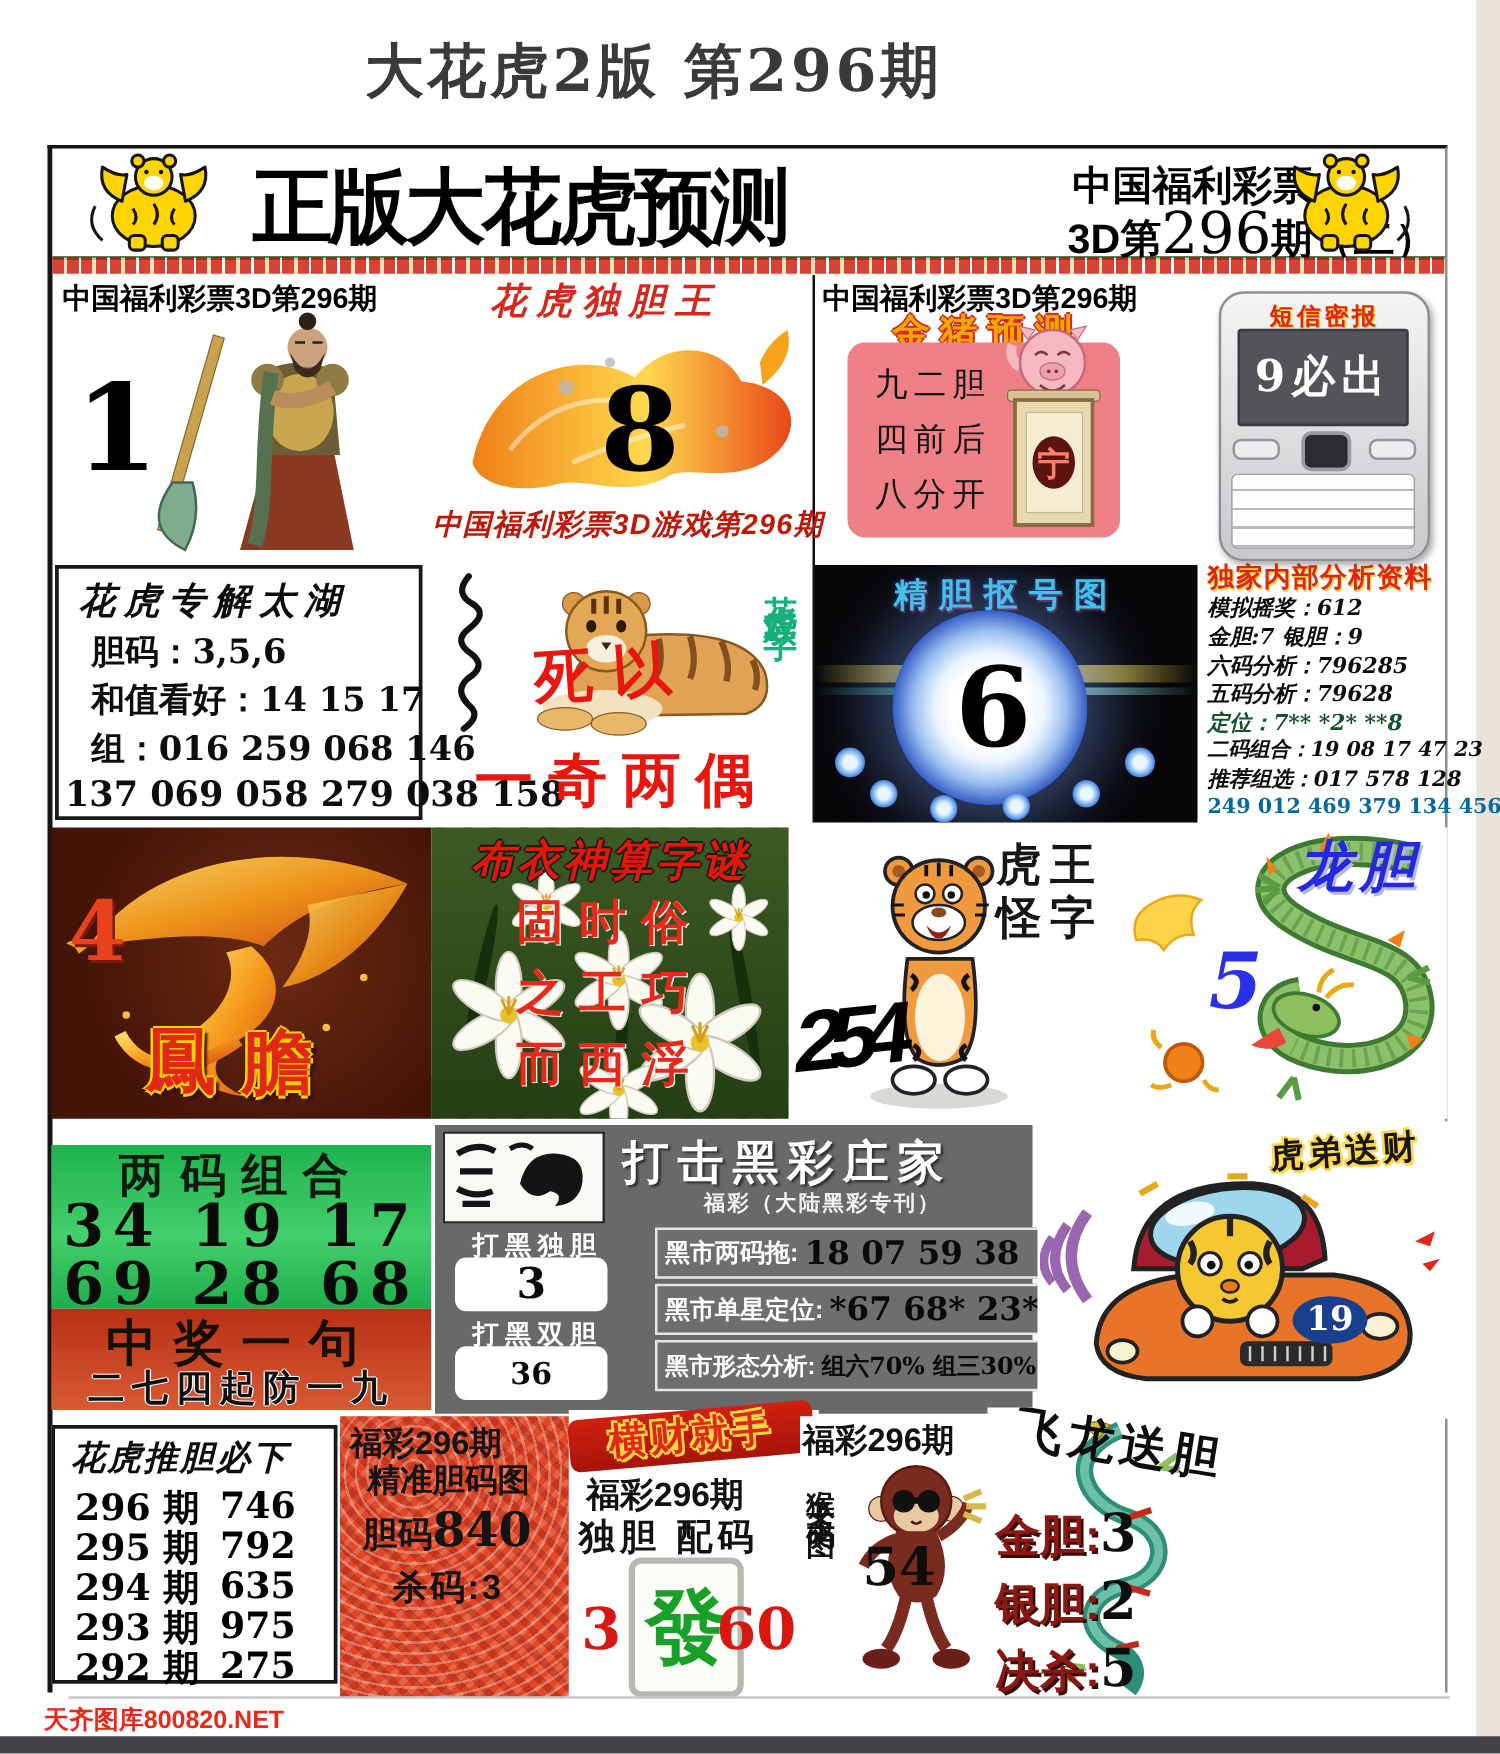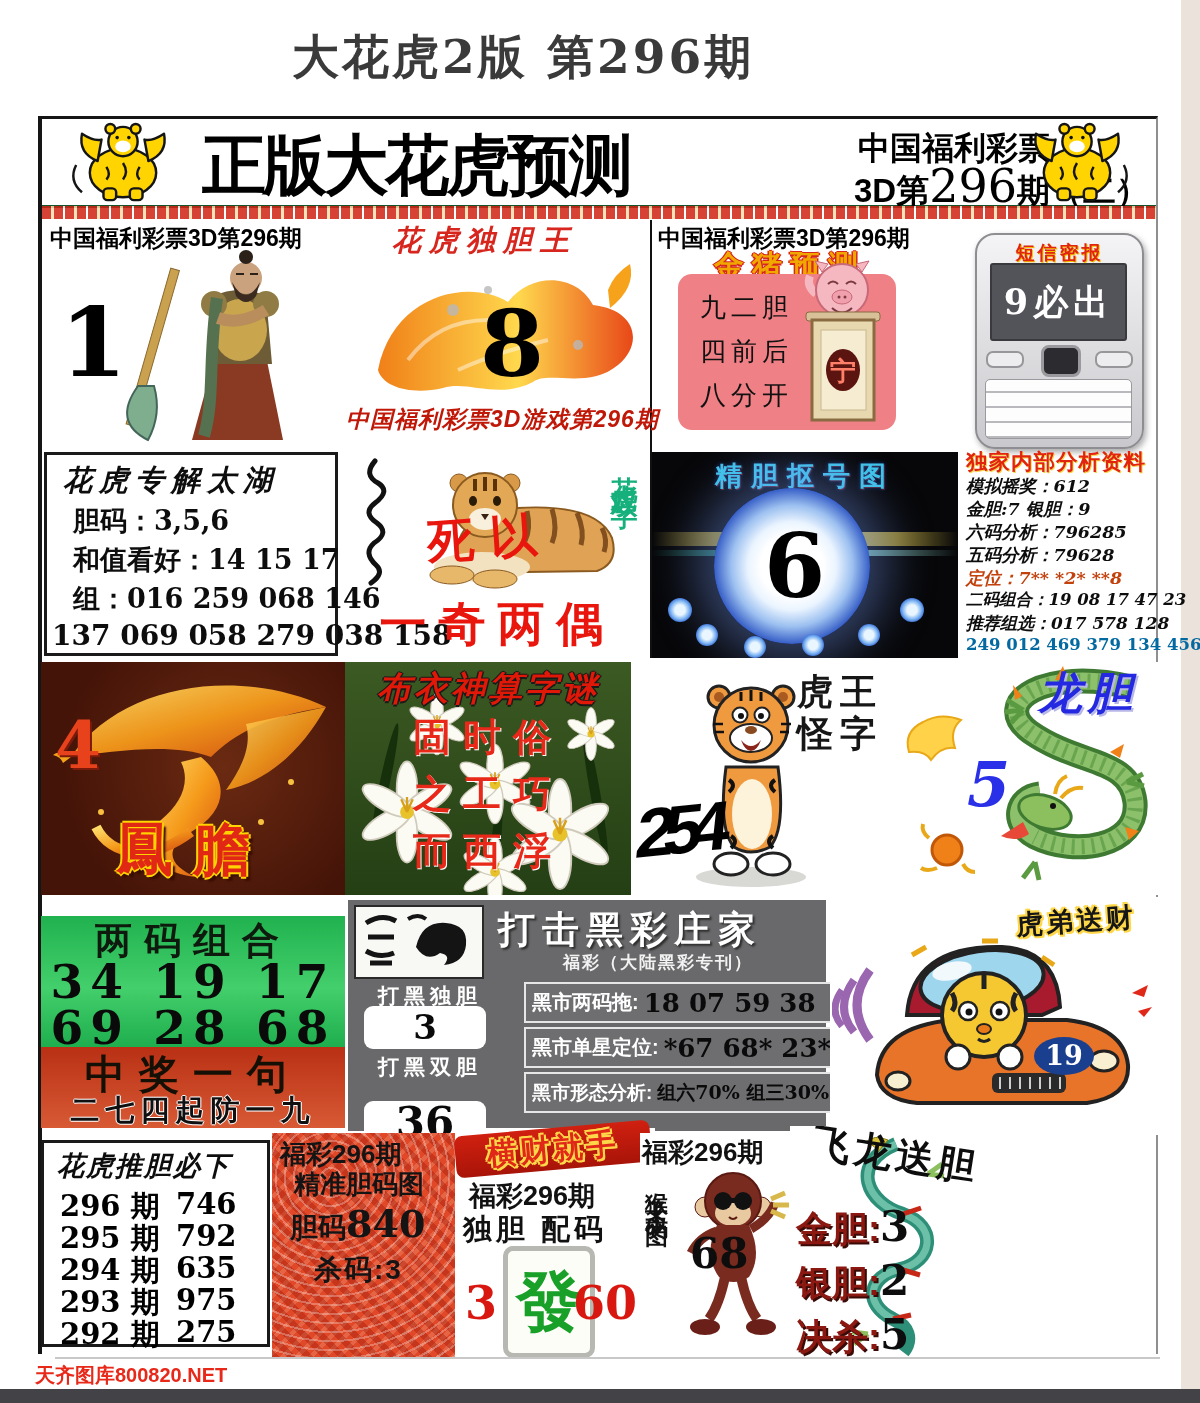--- a/index.html
+++ b/index.html
@@ -183,21 +183,21 @@
     <div class="abs led" style="left:248px;top:146px;width:24px;height:24px;"></div>
     <div class="abs serif b" style="left:112px;top:62px;font-size:88px;color:#000;">6</div>
   </div>
 
   <div class="abs b nw" style="left:966px;top:447px;font-size:21.5px;color:#e02410;letter-spacing:1px;text-shadow:1px 1px 0 #f9d64a;">独家内部分析资料</div>
   <div class="abs" style="left:966px;top:474px;width:196px;">
     <div class="serif b nw" style="font-size:17.5px;font-style:italic;height:23px;color:#0d0d0d;">模拟摇奖：612</div>
     <div class="serif b nw" style="font-size:17.5px;font-style:italic;height:23px;color:#0d0d0d;">金胆:7 银胆：9</div>
     <div class="serif b nw" style="font-size:17.5px;font-style:italic;height:23px;color:#0d0d0d;">六码分析：796285</div>
     <div class="serif b nw" style="font-size:17.5px;font-style:italic;height:23px;color:#0d0d0d;">五码分析：79628</div>
-    <div class="serif b nw" style="font-size:17.5px;font-style:italic;height:23px;color:#c2410c;">定位：7** *2* **8</div>
+    <div class="serif b nw" style="font-size:17.5px;font-style:italic;height:23px;color:#14532d;">定位：7** *2* **8</div>
     <div class="serif b nw" style="font-size:16.5px;font-style:italic;height:23px;color:#0d0d0d;">二码组合：19 08 17 47 23</div>
     <div class="serif b nw" style="font-size:17px;font-style:italic;height:23px;color:#0d0d0d;">推荐组选：017 578 128</div>
     <div class="serif b nw" style="font-size:16.5px;height:23px;color:#0369a1;">249 012 469 379 134 456</div>
   </div>
 
   <div class="abs" style="left:41px;top:662px;width:304px;height:233px;background:radial-gradient(circle at 60% 45%,#6b2a12,#451408 72%);overflow:hidden;">
     <svg class="abs" style="left:0;top:0;" width="304" height="233" viewBox="0 0 304 233">
       <defs>
           <linearGradient id="fg" x1="0" y1="0" x2="1" y2="1">
             <stop offset="0" stop-color="#ffdf6b"></stop>
@@ -316,21 +316,21 @@
         <path d="M10 16 q16 -10 30 -2 M12 30 h26 M10 44 q14 8 28 2 M14 56 h22" stroke="#141414" stroke-width="5" fill="none"></path>
         <path d="M60 40 q6 -26 30 -24 q22 2 20 22 q-2 18 -22 20 q8 -10 -4 -12 q-14 10 -24 -6 z" fill="#141414"></path>
         <path d="M52 12 q10 -6 18 0" stroke="#141414" stroke-width="4" fill="none"></path>
       </svg>
     </div>
     <div class="abs b ctr nw" style="left:160px;top:51px;width:300px;font-size:17px;color:#f2f2f2;letter-spacing:2px;">福彩（大陆黑彩专刊）</div>
     <div class="abs b nw" style="left:150px;top:5px;font-size:37px;color:#ffffff;letter-spacing:7px;text-shadow:2px 2px 2px #2e2e2e;">打击黑彩庄家</div>
     <div class="abs b nw" style="left:30px;top:82px;font-size:21px;color:#fff;letter-spacing:5px;">打黑独胆</div>
     <div class="abs serif b ctr" style="left:16px;top:106px;width:122px;height:43px;background:#fff;border-radius:9px;font-size:34px;line-height:43px;color:#0a0a0a;">3</div>
     <div class="abs b nw" style="left:30px;top:153px;font-size:21px;color:#fff;letter-spacing:5px;">打黑双胆</div>
-    <div class="abs serif b ctr" style="left:16px;top:177px;width:122px;height:43px;background:#fff;border-radius:9px;font-size:42px;line-height:43px;color:#0a0a0a;margin-top:24px;">36</div>
+    <div class="abs serif b ctr" style="left:16px;top:177px;width:122px;height:43px;background:#fff;border-radius:9px;font-size:24px;line-height:43px;color:#0a0a0a;">36</div>
     <div class="abs" style="left:176px;top:82px;width:354px;">
       <div class="mrow">
         <span class="lbl">黑市两码拖:</span>
           <span class="val">18 07 59 38</span>
       </div>
       <div class="mrow">
         <span class="lbl">黑市单星定位:</span>
           <span class="val">*67 68* 23*</span>
       </div>
       <div class="mrow">
@@ -427,21 +427,21 @@
         <rect x="48" y="39" width="20" height="5" fill="#111"></rect>
       <path d="M54 58 q4 4 8 0" stroke="#5a1a12" stroke-width="2" fill="none"></path>
       <path d="M42 66 q-14 30 2 52 q14 10 30 0 q14 -22 0 -52 z" fill="#7a2b20"></path>
       <path d="M76 70 q18 -10 24 -26" stroke="#7a2b20" stroke-width="9" fill="none"></path>
       <path d="M96 40 l14 -6 M98 46 l16 0 M96 52 l14 6" stroke="#d8b84a" stroke-width="5"></path>
       <path d="M42 72 q-18 6 -26 22" stroke="#7a2b20" stroke-width="9" fill="none"></path>
       <path d="M50 118 q-6 28 -16 42 M66 118 q6 28 16 42" stroke="#7a2b20" stroke-width="10" fill="none"></path>
       <ellipse cx="30" cy="168" rx="15" ry="8" fill="#6a2018"></ellipse>
         <ellipse cx="86" cy="168" rx="15" ry="8" fill="#6a2018"></ellipse>
     </svg>
-    <div class="abs serif b" style="left:50px;top:96px;font-size:42px;color:#0d0d0d;">68</div>
+    <div class="abs serif b" style="left:50px;top:96px;font-size:42px;color:#0d0d0d;">54</div>
   </div>
 
   <div class="abs" style="left:790px;top:1126px;width:190px;height:240px;background:#fff;overflow:hidden;">
     <svg class="abs" style="left:18px;top:8px;" width="162" height="228" viewBox="0 0 162 228">
       <path d="M88 10 C 40 30 60 70 95 80 C 130 92 125 128 92 135 C 60 142 55 170 85 185 C 100 192 105 205 95 218" stroke="#2e8f78" stroke-width="14" fill="none"></path>
       <path d="M88 10 C 40 30 60 70 95 80 C 130 92 125 128 92 135 C 60 142 55 170 85 185" stroke="#6cc0a8" stroke-width="7" fill="none"></path>
       <path d="M95 80 l18 -6 m-21 61 l20 6 m-27 44 l18 -4" stroke="#c82818" stroke-width="5"></path>
       <path d="M80 6 q-14 -6 -22 2 q10 4 12 10 z" fill="#d8c23a" stroke="#8a7a10"></path>
       <path d="M120 40 l14 -10 m-14 10 l16 2" stroke="#8cc05e" stroke-width="5"></path>
       <path d="M60 200 l-14 10 m14 -10 l-16 -2" stroke="#8cc05e" stroke-width="5"></path>

